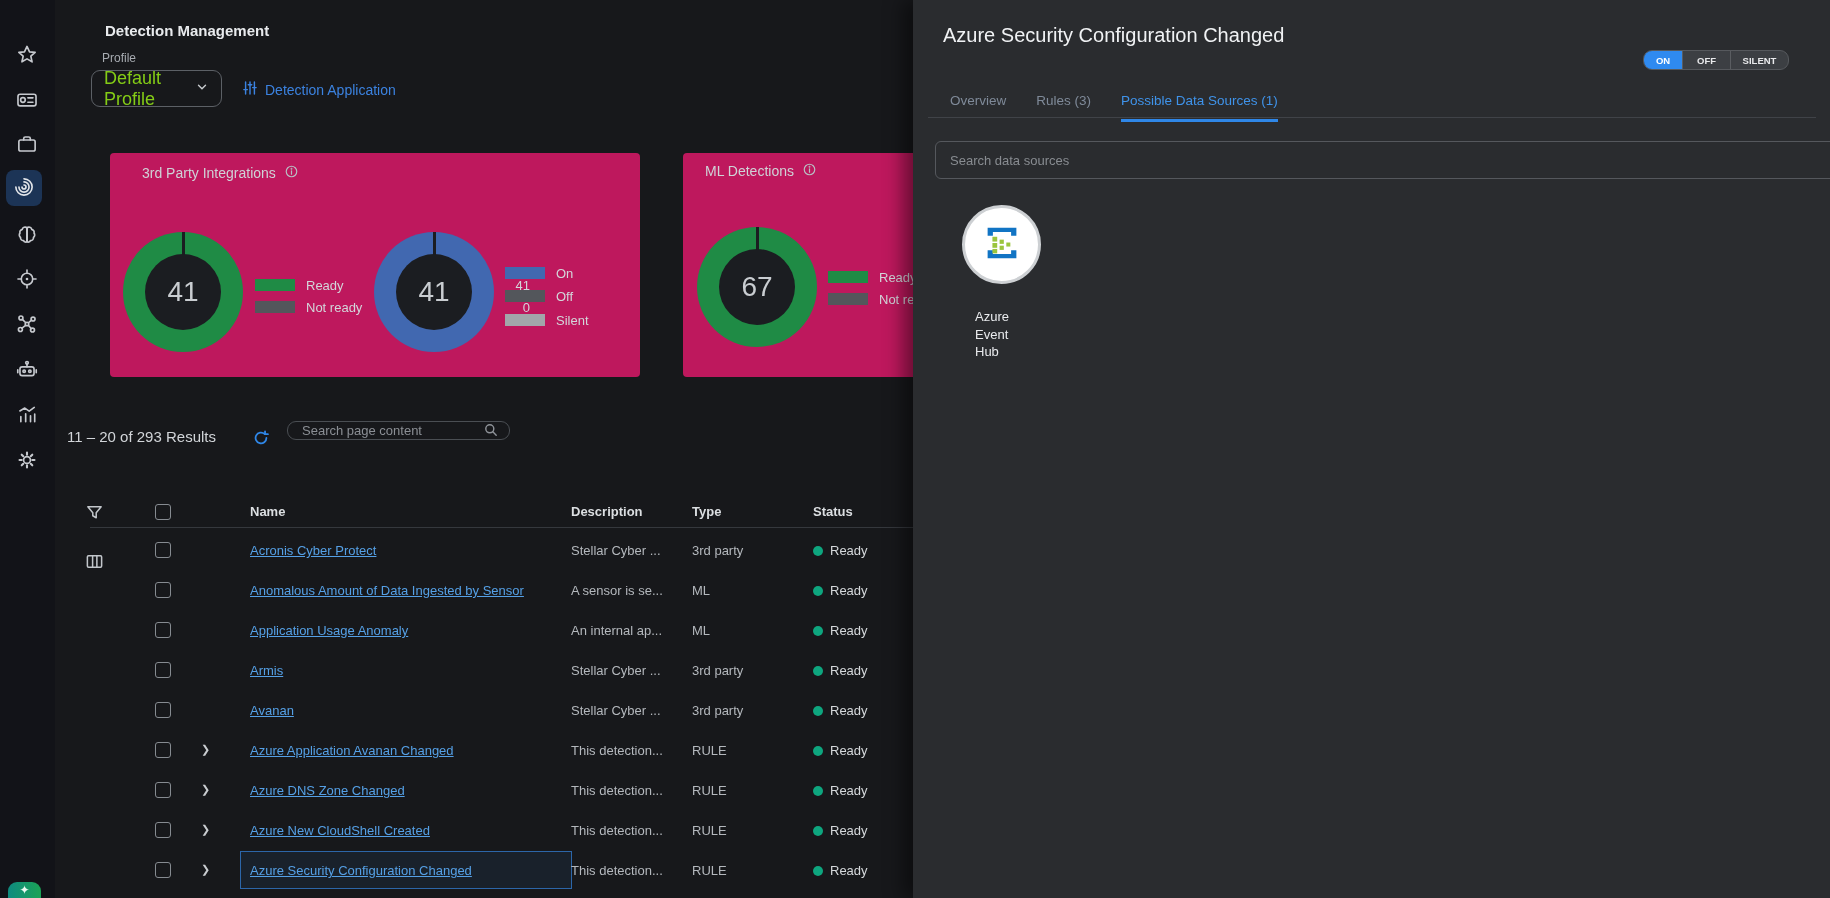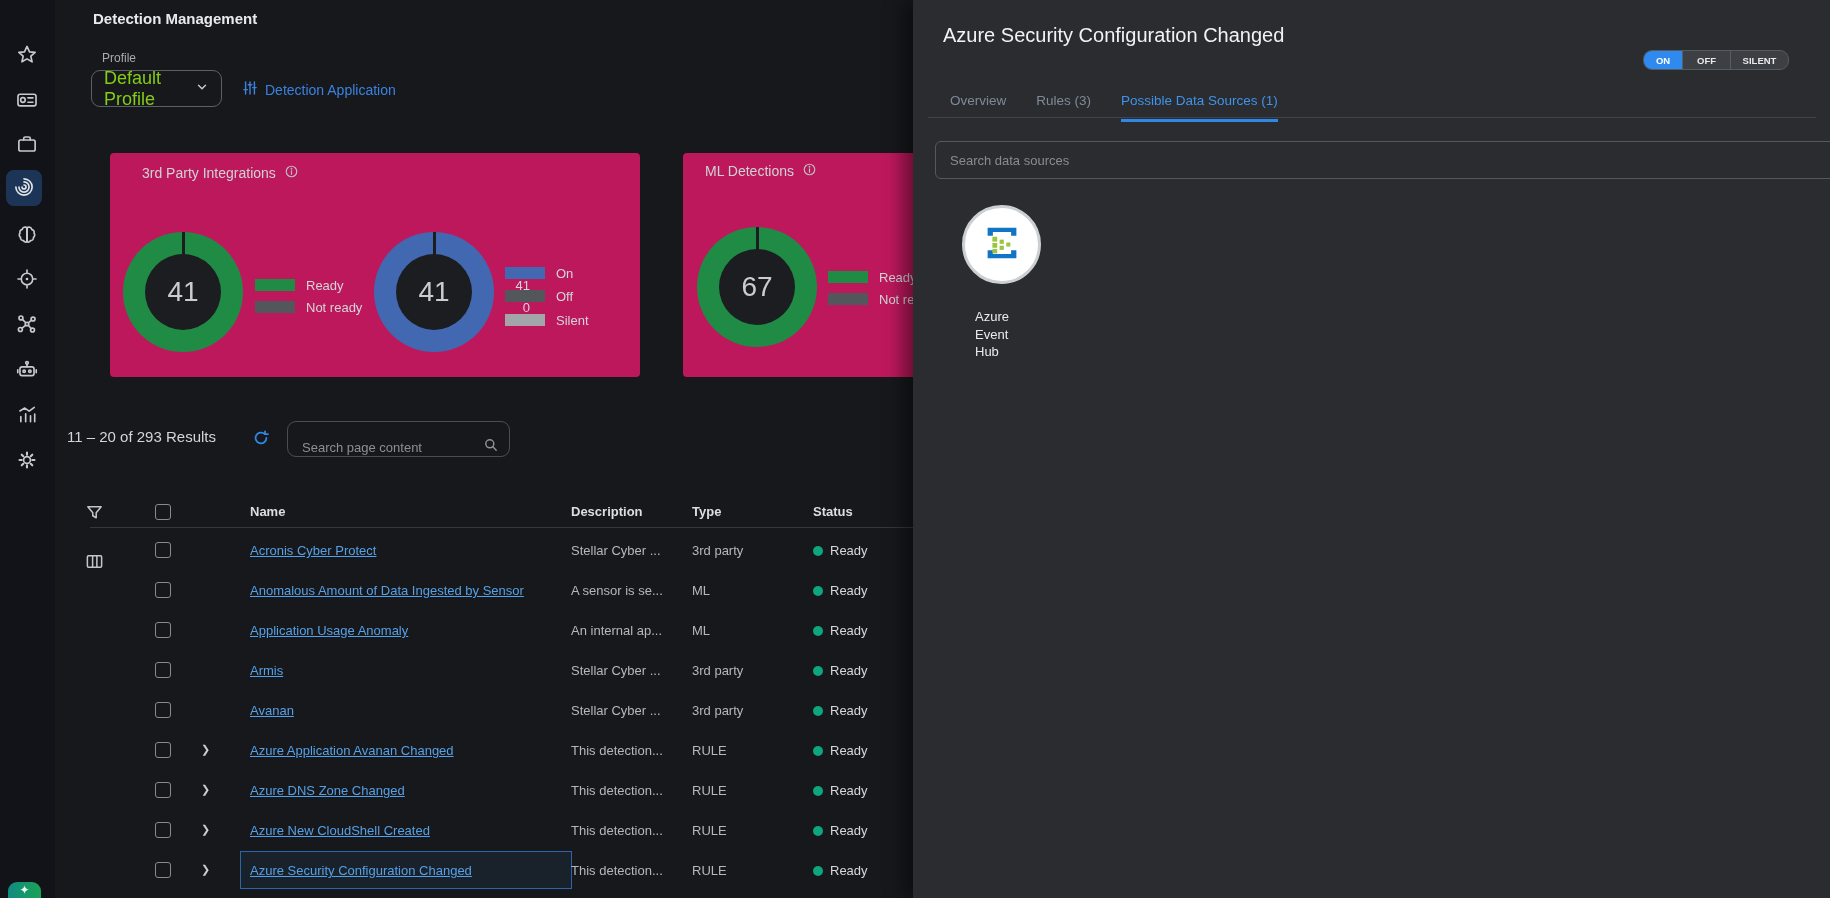--- a/index.html
+++ b/index.html
@@ -36,22 +36,22 @@
   .d-green{background:#1f8b45;}
   .d-blue{background:#4168b0;}
   .lg{position:absolute;height:14px;display:flex;align-items:center;}
   .lg i{display:inline-block;width:40px;height:12px;margin-right:11px;}
   .lg .lbl{font-size:13px;color:#d3d6da;}
   .lg .v{position:absolute;font-size:13px;color:#d3d6da;text-align:right;width:40px;}
   .sw-green{background:#1f8b45;}.sw-gray{background:#53565b;}.sw-lgray{background:#a2a6aa;}.sw-blue{background:#4168b0;}
   
   .count-text{position:absolute;left:12px;top:428px;font-size:15px;color:#d2d5d9;}
   .refresh{position:absolute;left:197px;top:429px;width:18px;height:18px;cursor:pointer;}
-  .page-search{position:absolute;left:232px;top:421px;width:223px;height:36px;border:1px solid #4a4e53;
-       border-radius:9px;box-sizing:border-box;display:flex;align-items:flex-end;padding:0 10px 0 12px;}
+  .page-search{position:absolute;left:232px;top:421px;width:223px;height:19px;border:1px solid #4a4e53;
+       border-radius:9px;box-sizing:border-box;display:flex;align-items:flex-start;padding:0 10px 0 12px;}
   .page-search input{flex:1;background:transparent;border:none;outline:none;color:#d5d8db;font-size:13px;
        font-family:"Liberation Sans",sans-serif;width:160px;}
   .page-search input::placeholder{color:#8b8f95;}
   
   .t-icon{position:absolute;left:30px;cursor:pointer;}
   .cb{display:inline-block;width:16px;height:16px;border:1.5px solid #868b91;border-radius:3px;box-sizing:border-box;cursor:pointer;}
   .th{position:absolute;top:504px;font-size:13px;font-weight:bold;color:#dcdfe2;}
   .h-line{position:absolute;left:35px;top:527px;width:823px;height:1px;background:#35383d;}
   .trow{position:absolute;left:0;width:858px;height:40px;}
   .trow .cb{position:absolute;left:100px;top:12px;}
@@ -162,21 +162,21 @@
             <circle cx="10" cy="10" r="3.1"></circle>
             <path d="M10 3.2v2M10 14.8v2M3.2 10h2M14.8 10h2M5.2 5.2l1.4 1.4M13.4 13.4l1.4 1.4M14.8 5.2l-1.4 1.4M6.6 13.4l-1.4 1.4" stroke-width="1.9"></path>
           </svg></span>
     </div>
     <div class="ai-btn">
       <span>✦</span>
     </div>
   </aside>
 
   <main class="main">
-    <h1 class="page-title" style="margin:0">Detection Management</h1>
+    <h1 class="page-title" style="margin:12px">Detection Management</h1>
     <div class="profile-label">Profile</div>
 
     <div class="profile-select">
       <span class="val">Default Profile</span>
       <span><svg width="14" height="14" viewBox="0 0 20 20" style="stroke:#c9ccd0;fill:none;stroke-width:2;stroke-linecap:round">
             <path d="M5 7.5l5 5 5-5"></path>
           </svg></span>
     </div>
 
     <a class="pref-link">

